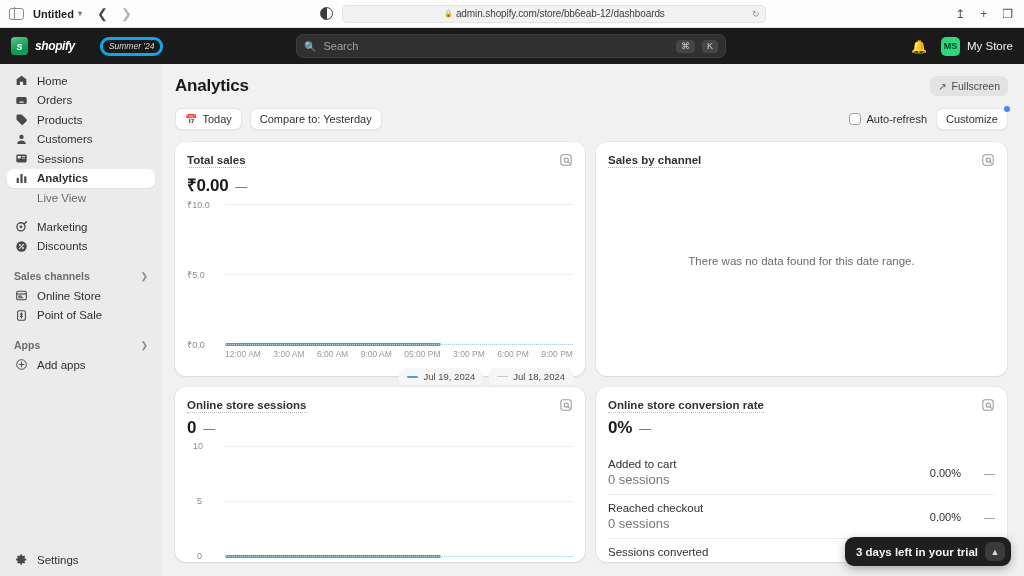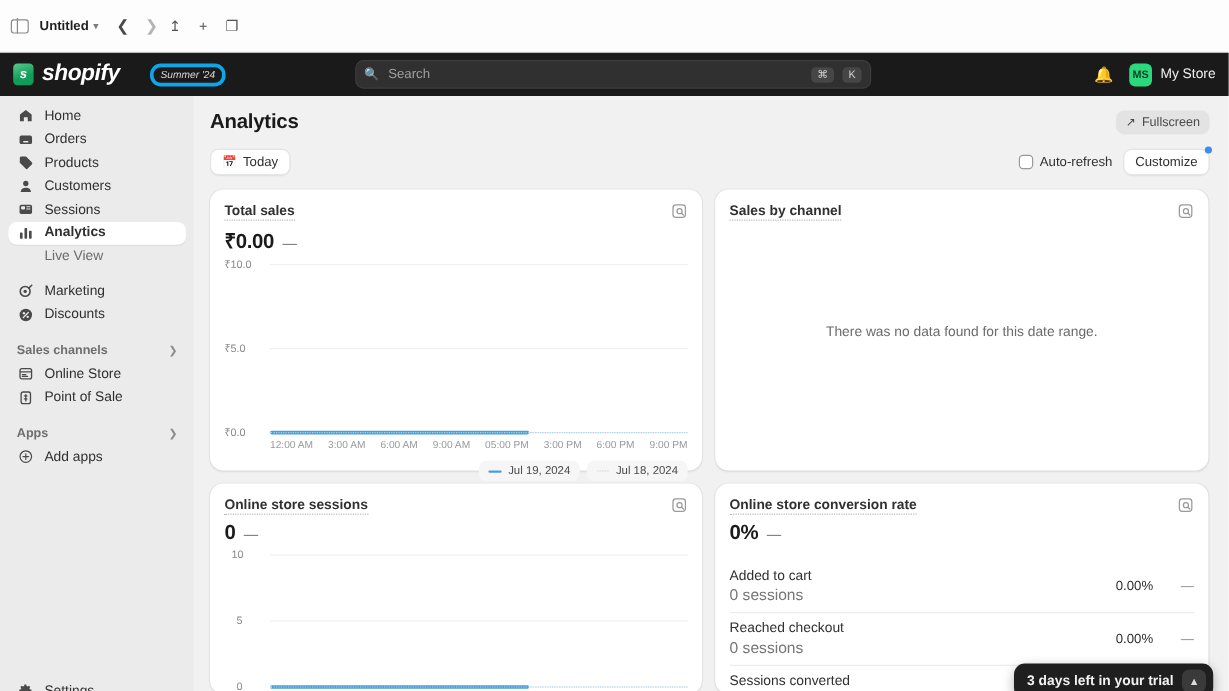--- a/index.html
+++ b/index.html
@@ -5,21 +5,21 @@
   * { box-sizing: border-box; margin: 0; padding: 0; }
   html, body {
     width: 1024px; height: 576px;
     font-family: "Liberation Sans", sans-serif;
     background: #fff; overflow: hidden;
   }
   body { position: relative; }
 
   
   .browser-bar {
-    height: 44px; background: #fdfdfd;
+    height: 28px; background: #fdfdfd;
     display: flex; align-items: center;
     padding: 0 9px; gap: 9px;
     border-bottom: 1px solid #e2e2e2;
   }
   .bw-sidebar-toggle {
     width: 15px; height: 12px; border: 1.4px solid #8a8a8a;
     border-radius: 2.5px; position: relative; flex: none;
   }
   .bw-sidebar-toggle::after {
     content: ""; position: absolute; left: 3.6px; top: -1.4px; bottom: -1.4px;
@@ -62,21 +62,21 @@
     position: relative;
   }
   .brand { display: flex; align-items: center; gap: 7px; }
   .brand-logo {
     width: 17px; height: 18px; border-radius: 3.5px;
     background: linear-gradient(160deg, #5bc98f 0%, #0f9d58 60%);
     display: flex; align-items: center; justify-content: center;
     color: #fff; font-size: 11px; font-weight: 700; font-style: italic;
   }
   .brand-name {
-    color: #fff; font-size: 19px; font-weight: 700;
+    color: #fff; font-size: 12px; font-weight: 700;
     font-style: italic; letter-spacing: -0.4px;
   }
   .brand-badge {
     border: 3px solid #0ea5e9; border-radius: 9px;
     color: #d9d9d9; font-size: 8.5px; font-style: italic;
     padding: 1.5px 6px; margin-left: 18px;
   }
   .searchwrap {
     position: absolute; left: 296px; width: 430px;
     height: 24px;
@@ -291,20 +291,28 @@
 
 <div class="browser-bar">
   <div class="bw-sidebar-toggle"></div>
   <div class="bw-tabtitle">
     <span>Untitled</span>
     <span class="bw-caret">▾</span>
   </div>
   <div class="bw-nav">
     <span class="bw-arrow enabled">❮</span>
     <span class="bw-arrow">❯</span>
+  </div>
+  <div class="bw-center">
+    <div class="bw-contrast"></div>
+    <div class="bw-urlbar">
+      <span class="bw-lock">🔒</span>
+      <span class="bw-url">admin.shopify.com/store/bb6eab-12/dashboards</span>
+      <span class="bw-reload">↻</span>
+    </div>
   </div>
   <div class="bw-right">
     <span class="bw-ico">↥</span>
     <span class="bw-ico">+</span>
     <span class="bw-ico">❐</span>
   </div>
 </div>
 
 <div class="topbar">
   <div class="brand">
@@ -469,20 +477,23 @@
       <button class="btn btn-ghost" style="margin-left:auto;">
         <span class="fullscreen-ico">↗</span>
         <span>Fullscreen</span>
       </button>
     </div>
 
     <div class="controls">
       <button class="btn">
         <span class="cal-ico">📅</span>
         <span>Today</span>
+      </button>
+      <button class="btn">
+        <span>Compare to: Yesterday</span>
       </button>
       <div class="controls-right">
         <label class="chk-wrap">
           <span class="chk"></span>
           <span class="chk-label">Auto-refresh</span>
         </label>
         <span class="customize-wrap">
           <button class="btn">
             <span>Customize</span>
           </button>

